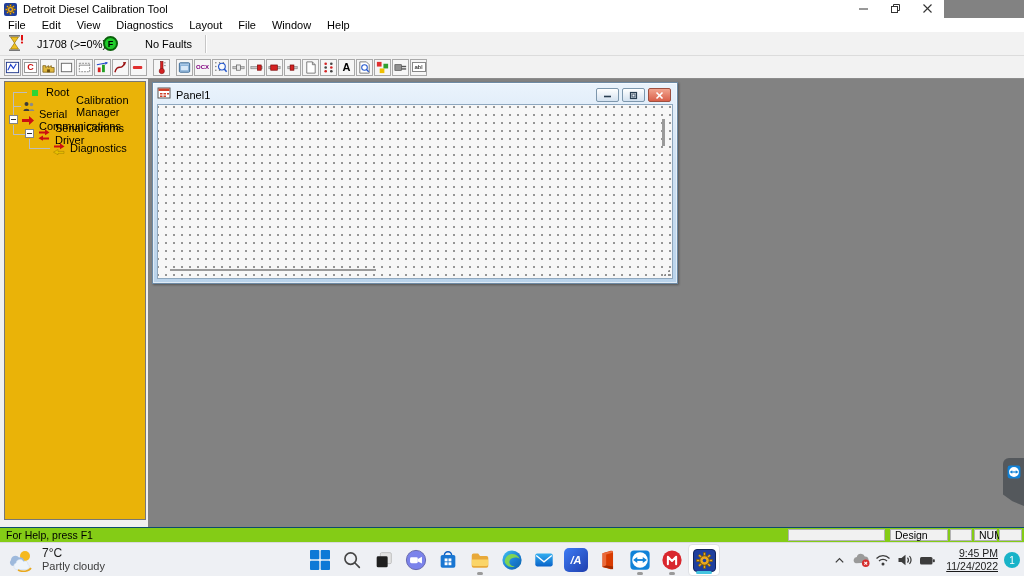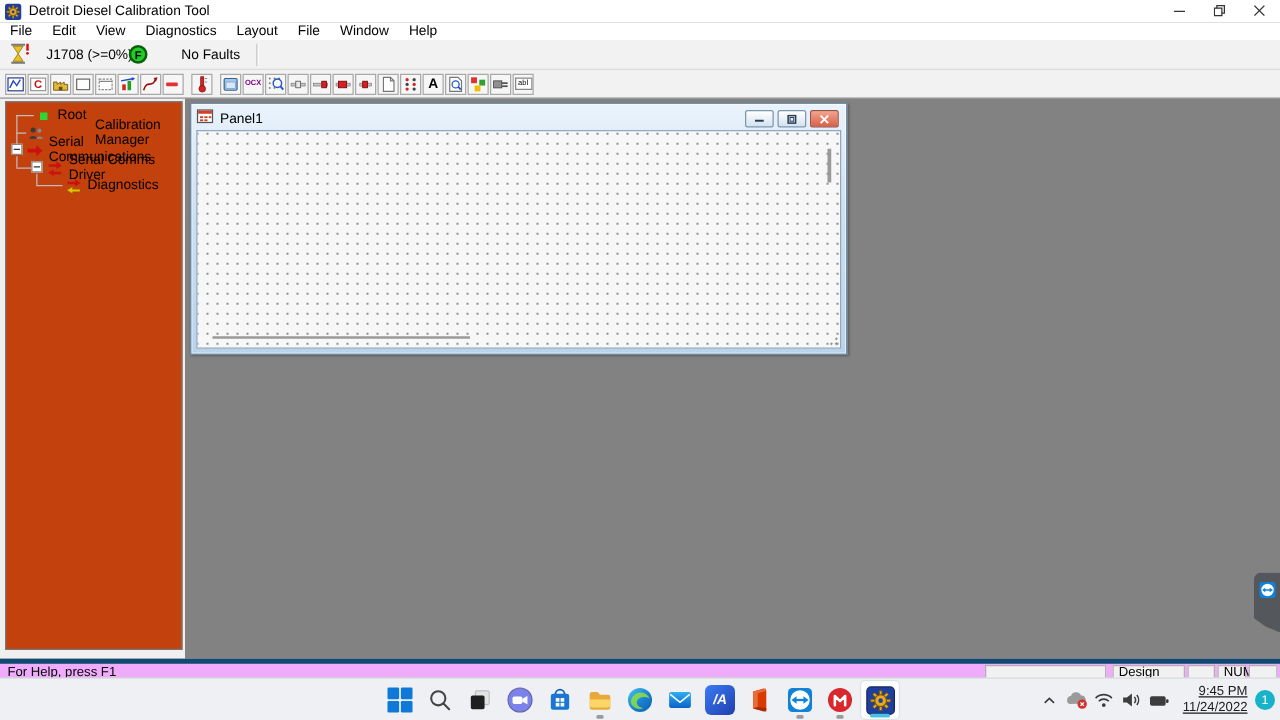--- a/index.html
+++ b/index.html
@@ -1,20 +1,20 @@
 <!DOCTYPE html>
 <html><head>
 <meta charset="utf-8">
 <style>
   * { margin:0; padding:0; box-sizing:border-box; }
   html,body { width:1024px; height:576px; overflow:hidden; }
   body { font-family:"Liberation Sans", sans-serif; background:#828282; position:relative; }
 
   
-  .titlebar { position:absolute; left:0; top:0; width:1024px; height:18px; background:#ffffff; display:flex; align-items:center; }
+  .titlebar { position:absolute; left:0; top:0; width:944px; height:18px; background:#ffffff; display:flex; align-items:center; }
   .app-icon { width:13px; height:13px; margin:0 6px 0 4px; background:#1f3f9e; border-radius:2px; display:flex; align-items:center; justify-content:center; }
   .title-text { font-size:11px; color:#000; }
   .win-controls { margin-left:auto; display:flex; height:18px; }
   .win-btn { width:32px; height:18px; display:flex; align-items:center; justify-content:center; }
   .menubar { position:absolute; left:0; top:18px; width:1024px; height:14px; background:#ffffff; display:flex; align-items:center; }
   .menu-item { font-size:11px; color:#000; padding:0 8px; }
 
   .toolbar1 { position:absolute; left:0; top:32px; width:1024px; height:24px; background:#f2f2f2; border-bottom:1px solid #dcdcdc; }
   .hourglass { position:absolute; left:8px; top:2px; }
   .tb-label { position:absolute; top:6px; font-size:11px; color:#000; }
@@ -27,21 +27,21 @@
   .tb-btn { width:17px; height:17px; border:1px solid #a9a9a9; background:#f6f6f6; margin-right:1px; display:flex; align-items:center; justify-content:center; flex:none; }
   .tb-gap { width:5px; flex:none; }
   .glyph-purple { font-size:6px; font-weight:bold; color:#800080; letter-spacing:0; }
   .glyph-red-c { font-size:9px; font-weight:bold; color:#cc1111; border:1px solid #999; background:#fff; width:13px; height:11px; display:flex; align-items:center; justify-content:center; }
   .glyph-a { font-size:11px; font-weight:bold; color:#000; }
   .glyph-abl { font-size:6px; color:#000; border:1px solid #888; background:#fff; width:14px; height:10px; display:flex; align-items:center; justify-content:center; }
 
   
   .client { position:absolute; left:0; top:79px; width:1024px; height:448px; background:#828282; }
   .dock { position:absolute; left:0; top:0; width:148px; height:448px; background:#f0f0f0; }
-  .tree-panel { position:absolute; left:4px; top:2px; width:142px; height:439px; background:#c2410c; border:1px solid #777777; }
+  .tree-panel { position:absolute; left:4px; top:2px; width:142px; height:439px; background:#eab308; border:1px solid #777777; }
   .tree-row { position:absolute; height:14px; display:flex; align-items:center; font-size:11px; color:#000; }
   .tree-line { position:absolute; background:#bdbdbd; }
   .expander { position:absolute; width:9px; height:9px; border:1px solid #848484; background:#fff; }
   .expander::after { content:""; position:absolute; left:1px; top:3px; width:5px; height:1px; background:#333; }
   .tree-icon { margin-right:4px; flex:none; display:flex; }
 
   
   .panel-win { position:absolute; left:152px; top:3px; width:526px; height:202px; border:1px solid #6d8aa5; background:linear-gradient(180deg,#eaf3fc 0%,#cfe1f3 40%,#b9d3eb 100%); box-shadow:inset 0 0 0 1px rgba(255,255,255,.55), 1px 1px 2px rgba(0,0,0,.35); }
   .panel-title { height:20px; display:flex; align-items:center; padding:12px 4px; }
   .panel-title-text { font-size:11px; color:#000; margin-left:5px; }
@@ -51,21 +51,21 @@
   .panel-content { position:absolute; left:4px; top:21px; right:4px; bottom:4px; border:1px solid #8fa8bf; background-color:#f7f7f7; background-image:radial-gradient(circle,#8f8f8f 0.7px,rgba(0,0,0,0) 0.8px); background-size:8px 8px; background-position:4px 6px; }
   .v-scrollline { position:absolute; right:7px; top:14px; width:3px; height:27px; background:#9a9a9a; }
   .h-line { position:absolute; left:12px; bottom:7px; width:206px; height:2px; background:#9a9a9a; }
   .grip { position:absolute; right:1px; bottom:1px; width:9px; height:9px;
     background-image:radial-gradient(circle,#8a8a8a 1px,rgba(0,0,0,0) 1.1px); background-size:4px 4px; background-position:1px 1px;
     clip-path:polygon(100% 0,100% 100%,0 100%); }
 
   .tv-badge { position:absolute; right:0; top:379px; width:21px; height:48px; background:#54585c; border-radius:6px 0 0 6px; clip-path:polygon(0 0,100% 0,100% 100%,45% 90%,0 76%); display:flex; justify-content:center; padding-top:7px; }
 
   
-  .statusbar { position:absolute; left:0; top:527px; width:1024px; height:15px; background:#f0abfc; border-top:4px solid #0c4a6e; font-size:10.5px; color:#000; }
+  .statusbar { position:absolute; left:0; top:527px; width:1024px; height:15px; background:#84cc16; border-top:1px solid #0c4a6e; font-size:10.5px; color:#000; }
   .help-text { position:absolute; left:6px; top:1px; }
   .pane { position:absolute; top:1px; height:12px; border:1px solid #b2b2b2; background:#f1f1f1; font-size:10.5px; padding:0 4px; line-height:11px; }
 
   
   .taskbar { position:absolute; left:0; top:542px; width:1024px; height:34px; background:#eef0f4; border-top:1px solid #d8dade; }
   .weather { position:absolute; left:8px; top:3px; display:flex; align-items:center; }
   .weather-texts { margin-left:7px; }
   .weather-temp { font-size:12px; color:#1b1b1b; }
   .weather-cond { font-size:11px; color:#3c3c3c; }
   .tb-center { position:absolute; left:50%; top:0; transform:translateX(-50%); height:34px; display:flex; align-items:center; }
@@ -430,20 +430,32 @@
   <span class="help-text">For Help, press F1</span>
   <span class="pane" style="left:788px; width:97px;"></span>
   <span class="pane" style="left:890px; width:58px;">Design Mode</span>
   <span class="pane" style="left:950px; width:22px;"></span>
   <span class="pane" style="left:974px; width:23px;">NUM</span>
   <span class="pane" style="left:999px; width:23px;"></span>
 </div>
 
 <div class="taskbar">
 
+  <div class="weather">
+    <svg width="27" height="25" viewBox="0 0 27 25">
+      <circle cx="17" cy="9" r="5" fill="#f5b91e"></circle>
+      <path d="M3,13 a4.5,4.5 0 0 1 8,-2.5 a3.5,3.5 0 0 1 5,3 a3,3 0 0 1 -1,5.5 h-9 a3.5,3.5 0 0 1 -3,-6z" fill="#9db9dc"></path>
+      <path d="M8,16 a4,4 0 0 1 7.5,-1.5 a3,3 0 0 1 4.5,2.8 a2.8,2.8 0 0 1 -1.5,5.2 h-8 a3.2,3.2 0 0 1 -2.5,-6.5z" fill="#eef4fb" stroke="#c9d8ea" stroke-width="0.5"></path>
+      <path d="M10,23 a8,5 0 0 0 13,-2" fill="none" stroke="#e8a81e" stroke-width="1.6"></path>
+    </svg>
+    <span class="weather-texts">
+      <div class="weather-temp">7°C</div>
+      <div class="weather-cond">Partly cloudy</div>
+    </span>
+  </div>
 
   <div class="tb-center">
     <span class="task-slot">
       <svg class="icon24" width="22" height="22" viewBox="0 0 24 24">
           <g fill="#0e79d6">
             <rect x="2" y="2" width="9.3" height="9.3" rx="1"></rect>
             <rect x="12.7" y="2" width="9.3" height="9.3" rx="1"></rect>
             <rect x="2" y="12.7" width="9.3" height="9.3" rx="1"></rect>
             <rect x="12.7" y="12.7" width="9.3" height="9.3" rx="1"></rect>
           </g>

